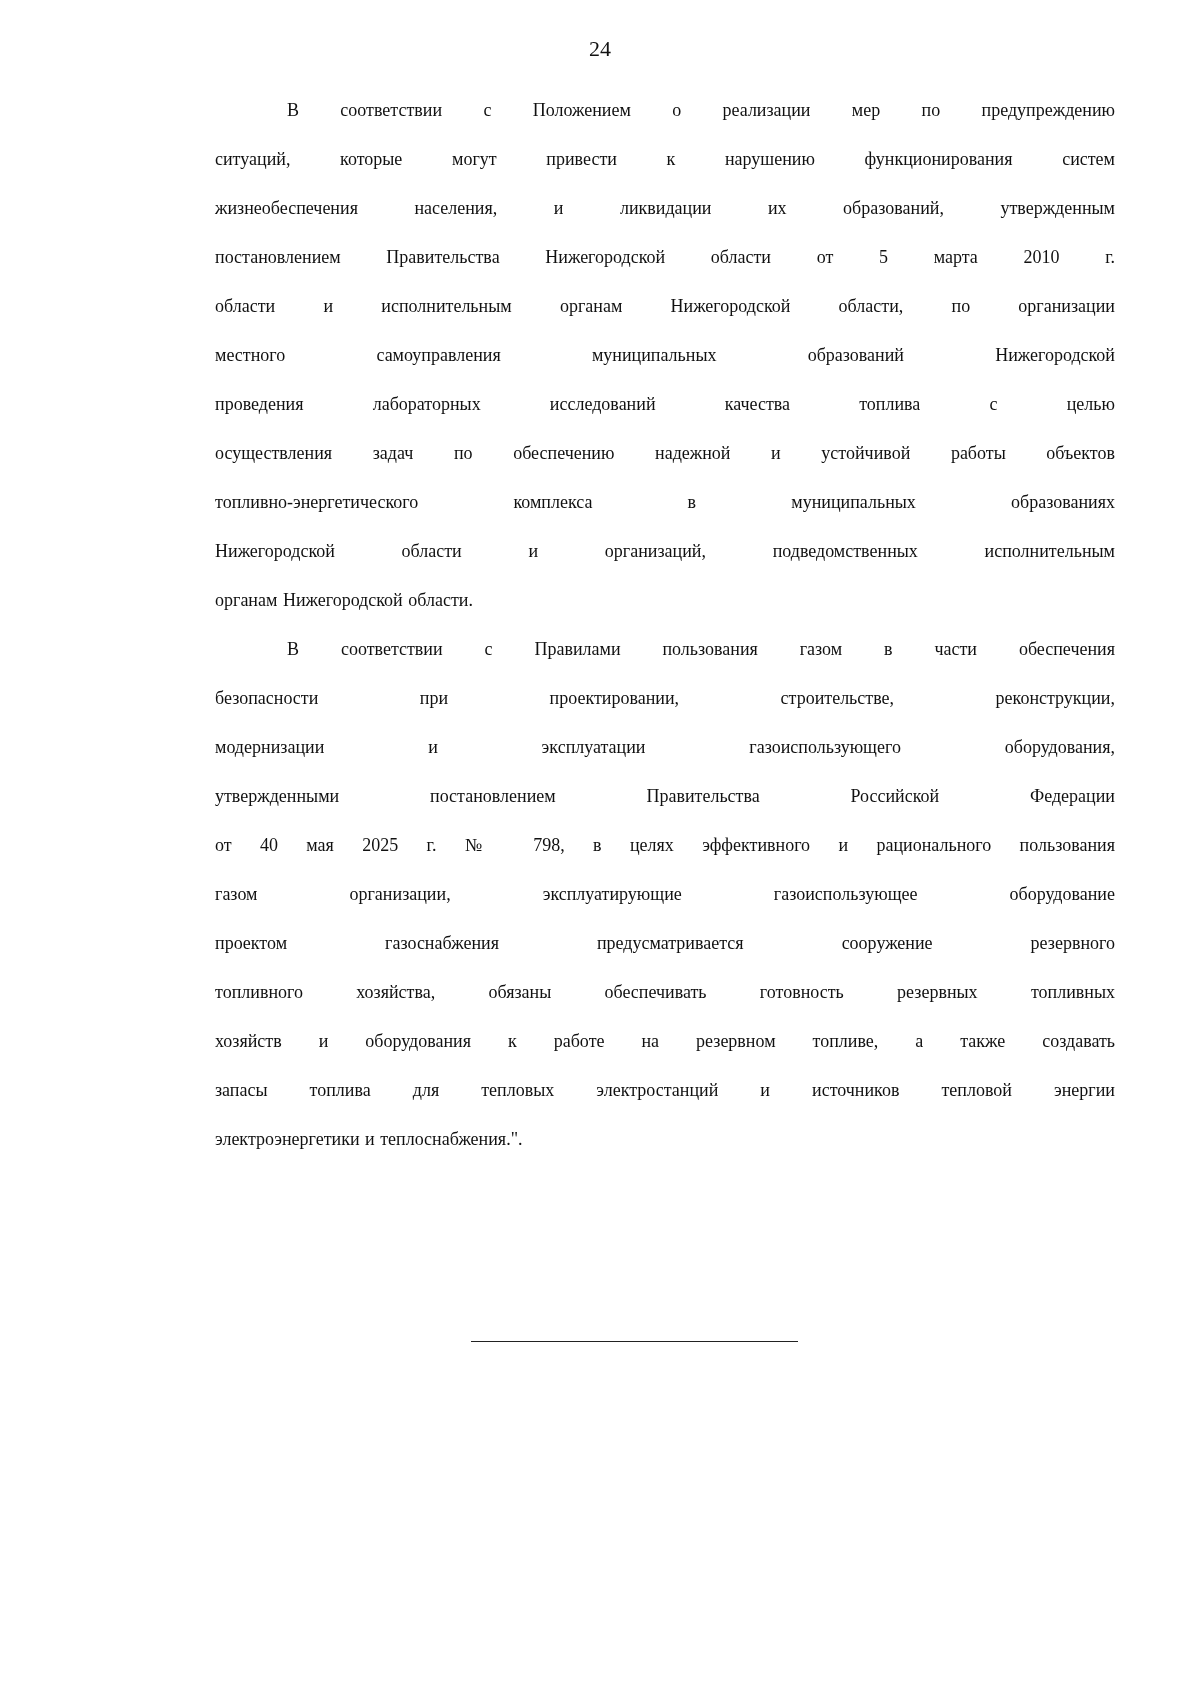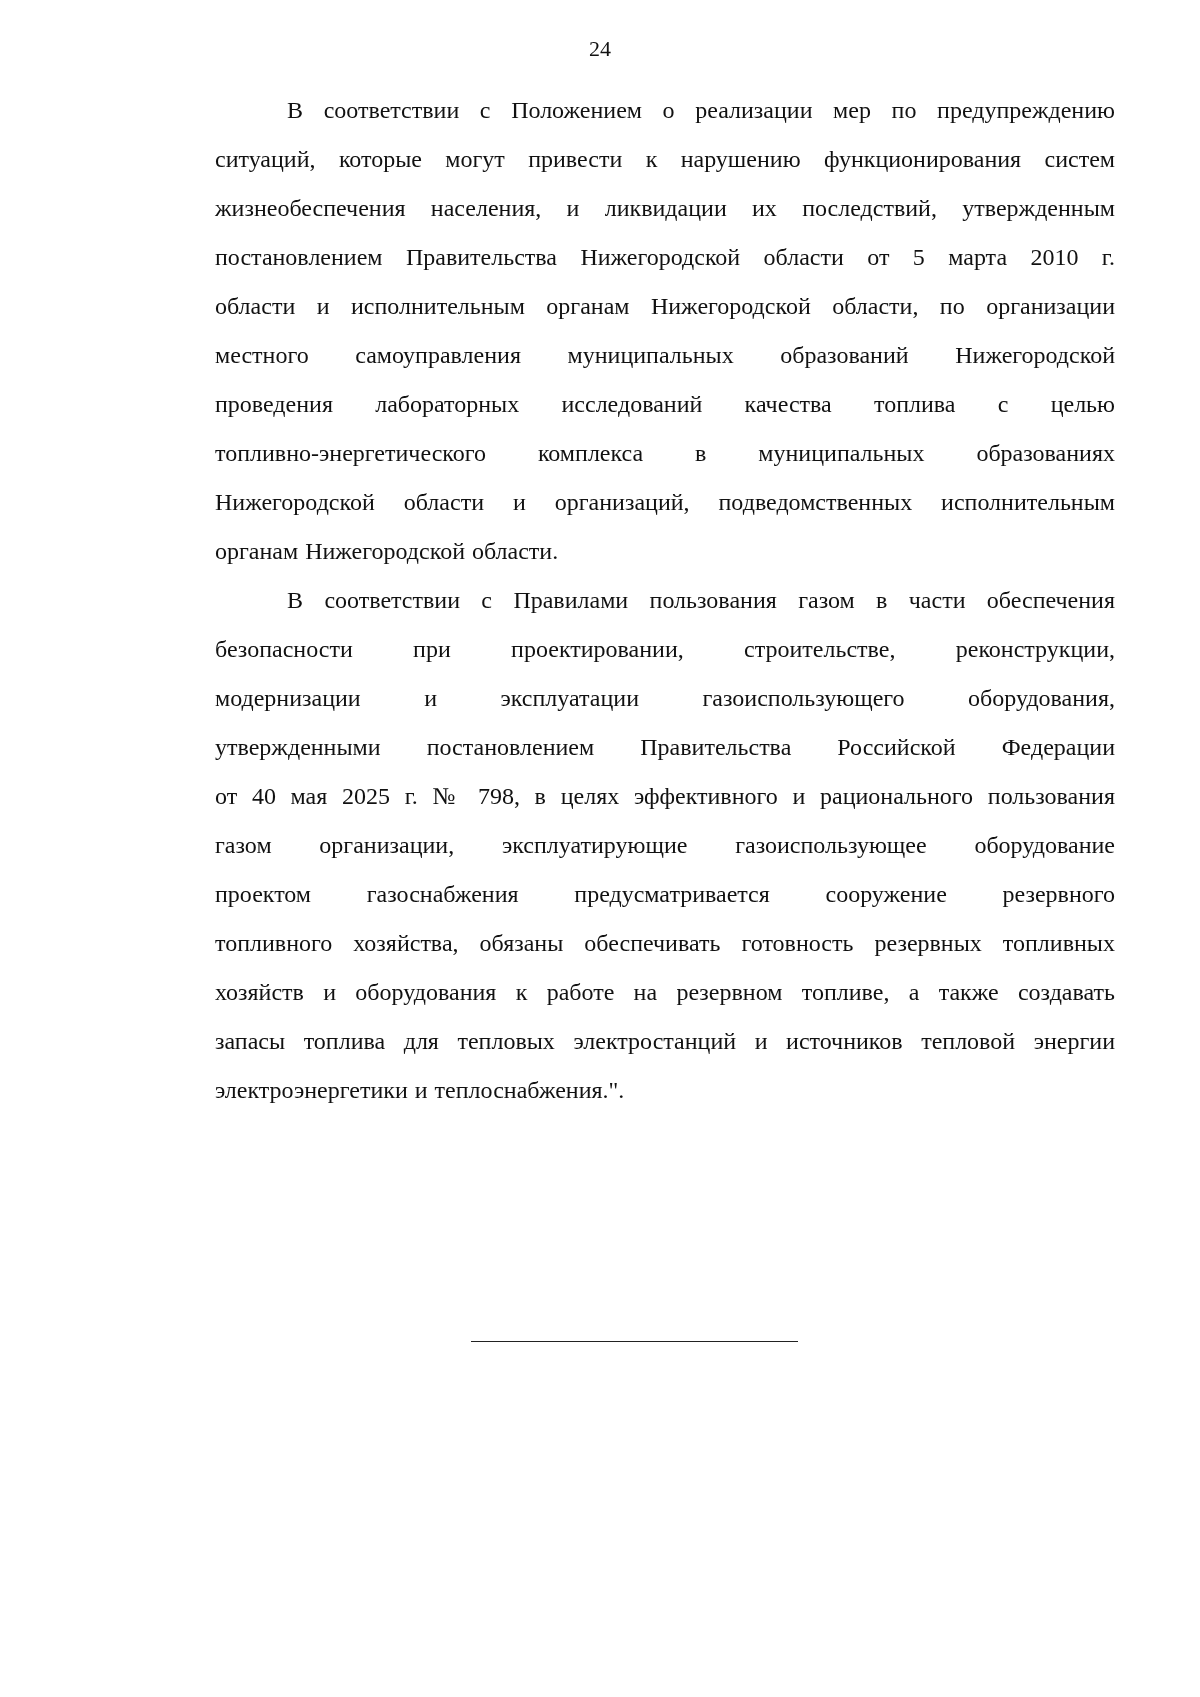--- a/index.html
+++ b/index.html
@@ -25,21 +25,21 @@
     line-height: 26px;
   }
   .body-text {
     position: absolute;
     top: 86px;
     left: 143px;
     width: 972px;
   }
   .para {
     margin: 0;
-    font-size: 24px;
+    font-size: 18px;
     line-height: 49px;
     text-align: justify;
     text-indent: 72px;
     hyphens: none;
     word-spacing: 1px;
   }
   .line {
     display: block;
     text-align: justify;
     text-align-last: justify;
@@ -63,25 +63,26 @@
 </style>
 </head>
 <body>
 
 <div class="page-number">24</div>
 
 <div class="body-text">
   <div class="para">
     <span class="line first">В соответствии с Положением о реализации мер по предупреждению</span>
     <span class="line">ситуаций, которые могут привести к нарушению функционирования систем</span>
-    <span class="line">жизнеобеспечения населения, и ликвидации их последствий, утвержденным</span>
+    <span class="line">жизнеобеспечения населения, и ликвидации их образований, утвержденным</span>
     <span class="line">постановлением Правительства Нижегородской области от 5 марта 2010 г.</span>
     <span class="line">области и исполнительным органам Нижегородской области, по организации</span>
     <span class="line">местного самоуправления муниципальных образований Нижегородской</span>
     <span class="line">проведения лабораторных исследований качества топлива с целью</span>
+    <span class="line">осуществления задач по обеспечению надежной и устойчивой работы объектов</span>
     <span class="line">топливно-энергетического комплекса в муниципальных образованиях</span>
     <span class="line">Нижегородской области и организаций, подведомственных исполнительным</span>
     <span class="line last">органам Нижегородской области.</span>
   </div>
   <div class="para">
     <span class="line first">В соответствии с Правилами пользования газом в части обеспечения</span>
     <span class="line">безопасности при проектировании, строительстве, реконструкции,</span>
     <span class="line">модернизации и эксплуатации газоиспользующего оборудования,</span>
     <span class="line">утвержденными постановлением Правительства Российской Федерации</span>
     <span class="line">от 40 мая 2025 г. № 798, в целях эффективного и рационального пользования</span>

